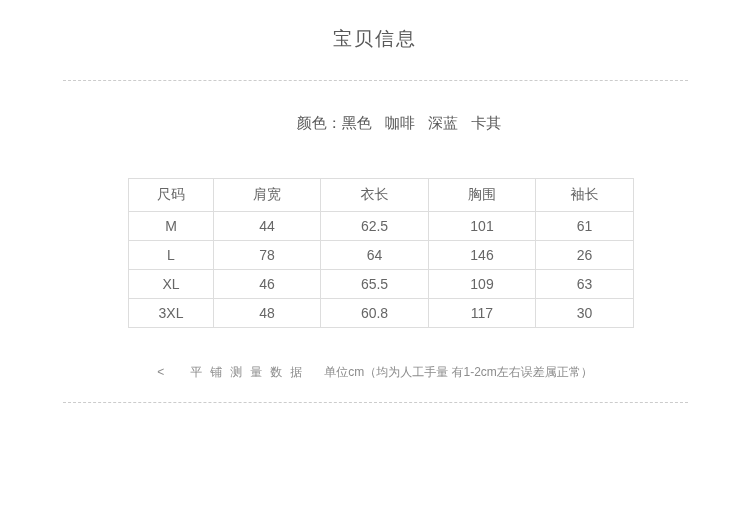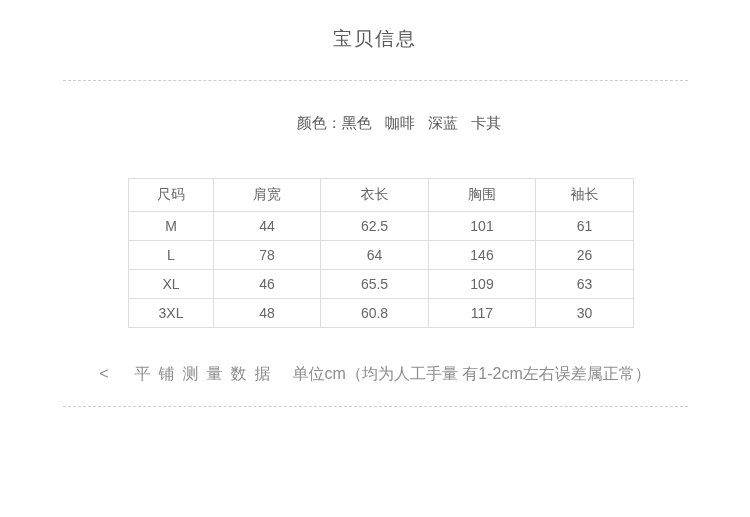--- a/index.html
+++ b/index.html
@@ -48,21 +48,21 @@
     text-align: center;
     vertical-align: middle;
     font-weight: normal;
     background: #ffffff;
   }
   .size-table th { height: 33px; }
   .size-table td { height: 29px; }
   .footer-note {
     margin-top: 36px;
     text-align: center;
-    font-size: 16px;
+    font-size: 12px;
     color: #8c8c8c;
     white-space: nowrap;
   }
   .footer-arrow { margin-right: 26px; }
   .footer-label { letter-spacing: 8px; margin-right: 14px; }
 </style>
 </head>
 <body>
 
 <h1 class="page-title">宝贝信息</h1>

